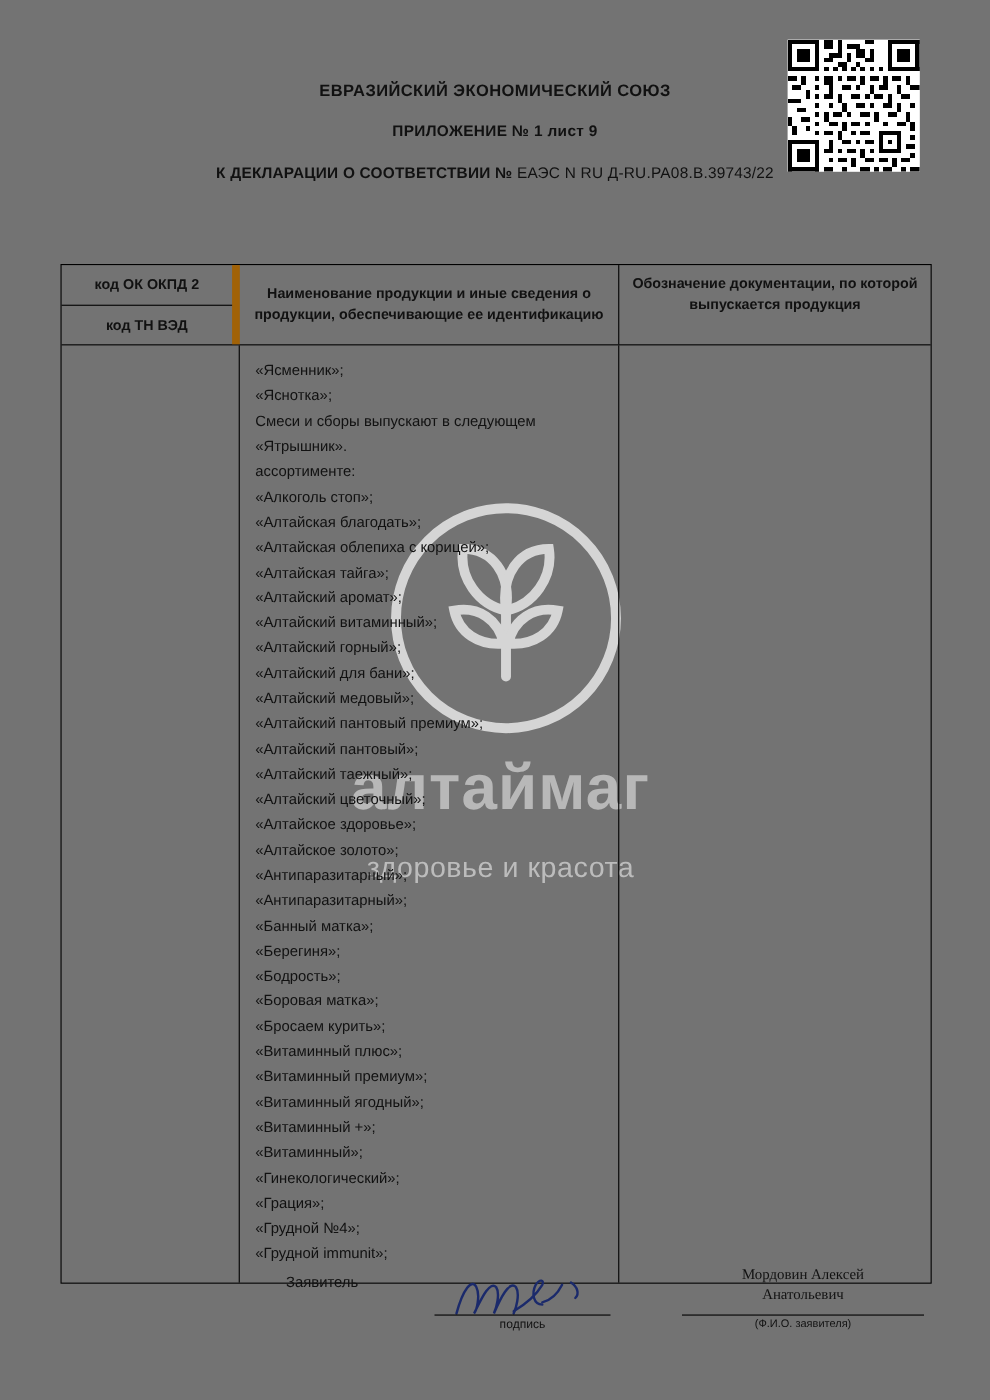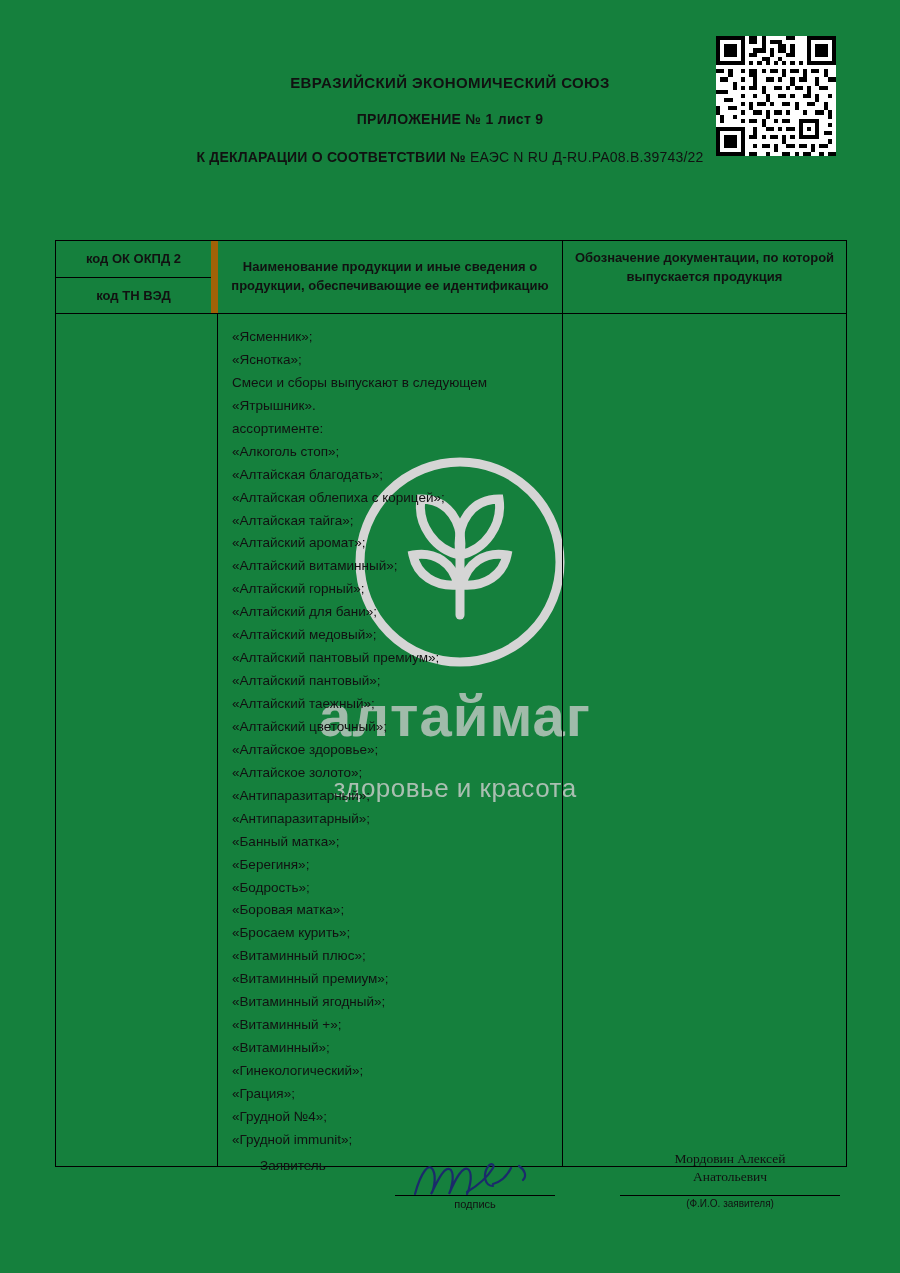--- a/index.html
+++ b/index.html
@@ -13,21 +13,21 @@
     position: relative;
     font-family: "Liberation Sans", sans-serif;
     color: #111111;
     overflow: hidden;
   }
 
   .page {
     position: relative;
     width: 900px;
     height: 1273px;
-    background: #15803d;
+    background: #737373;
   }
 
   
   .qr {
     position: absolute;
     top: 36px;
     left: 716px;
     width: 120px;
     height: 120px;
     background: #fff;

